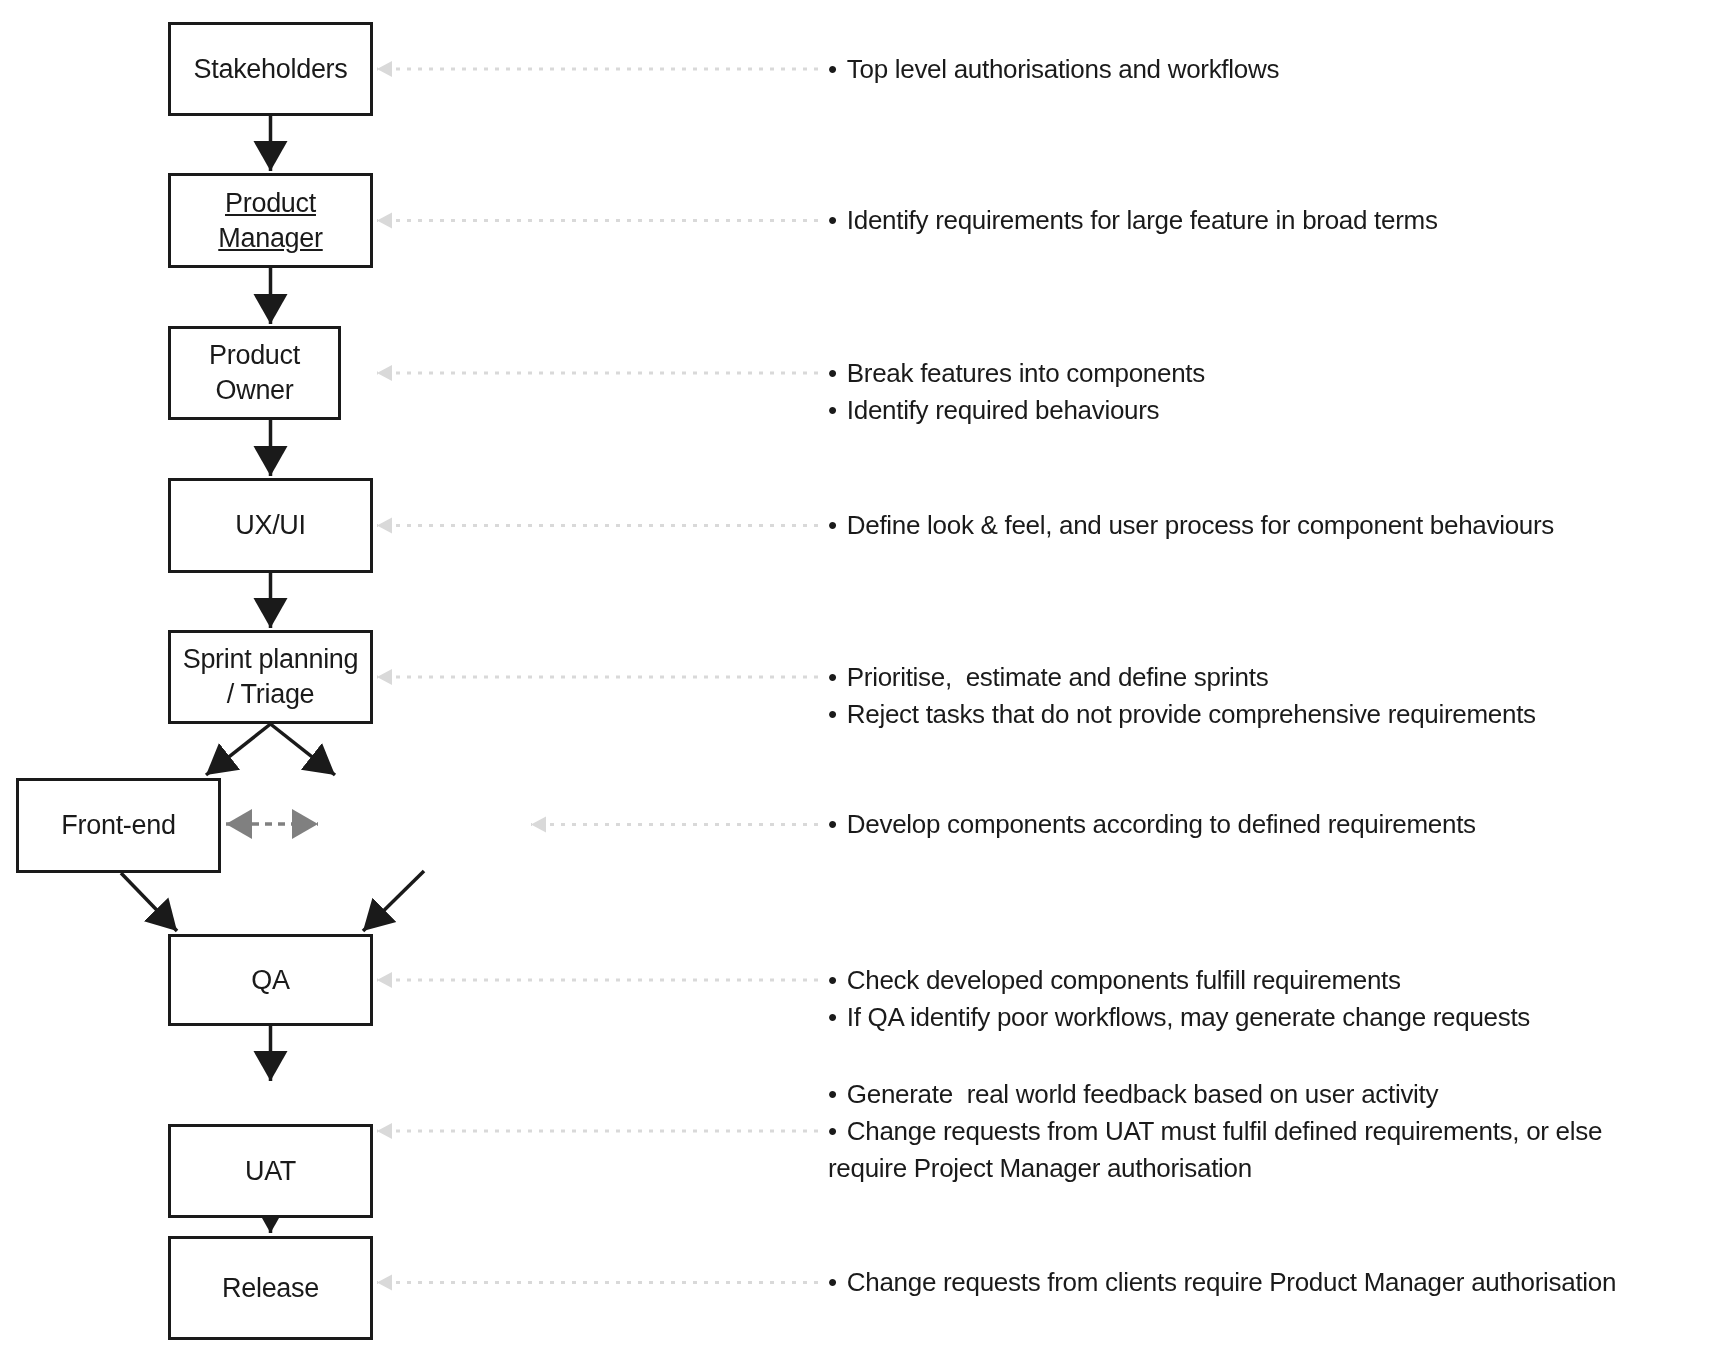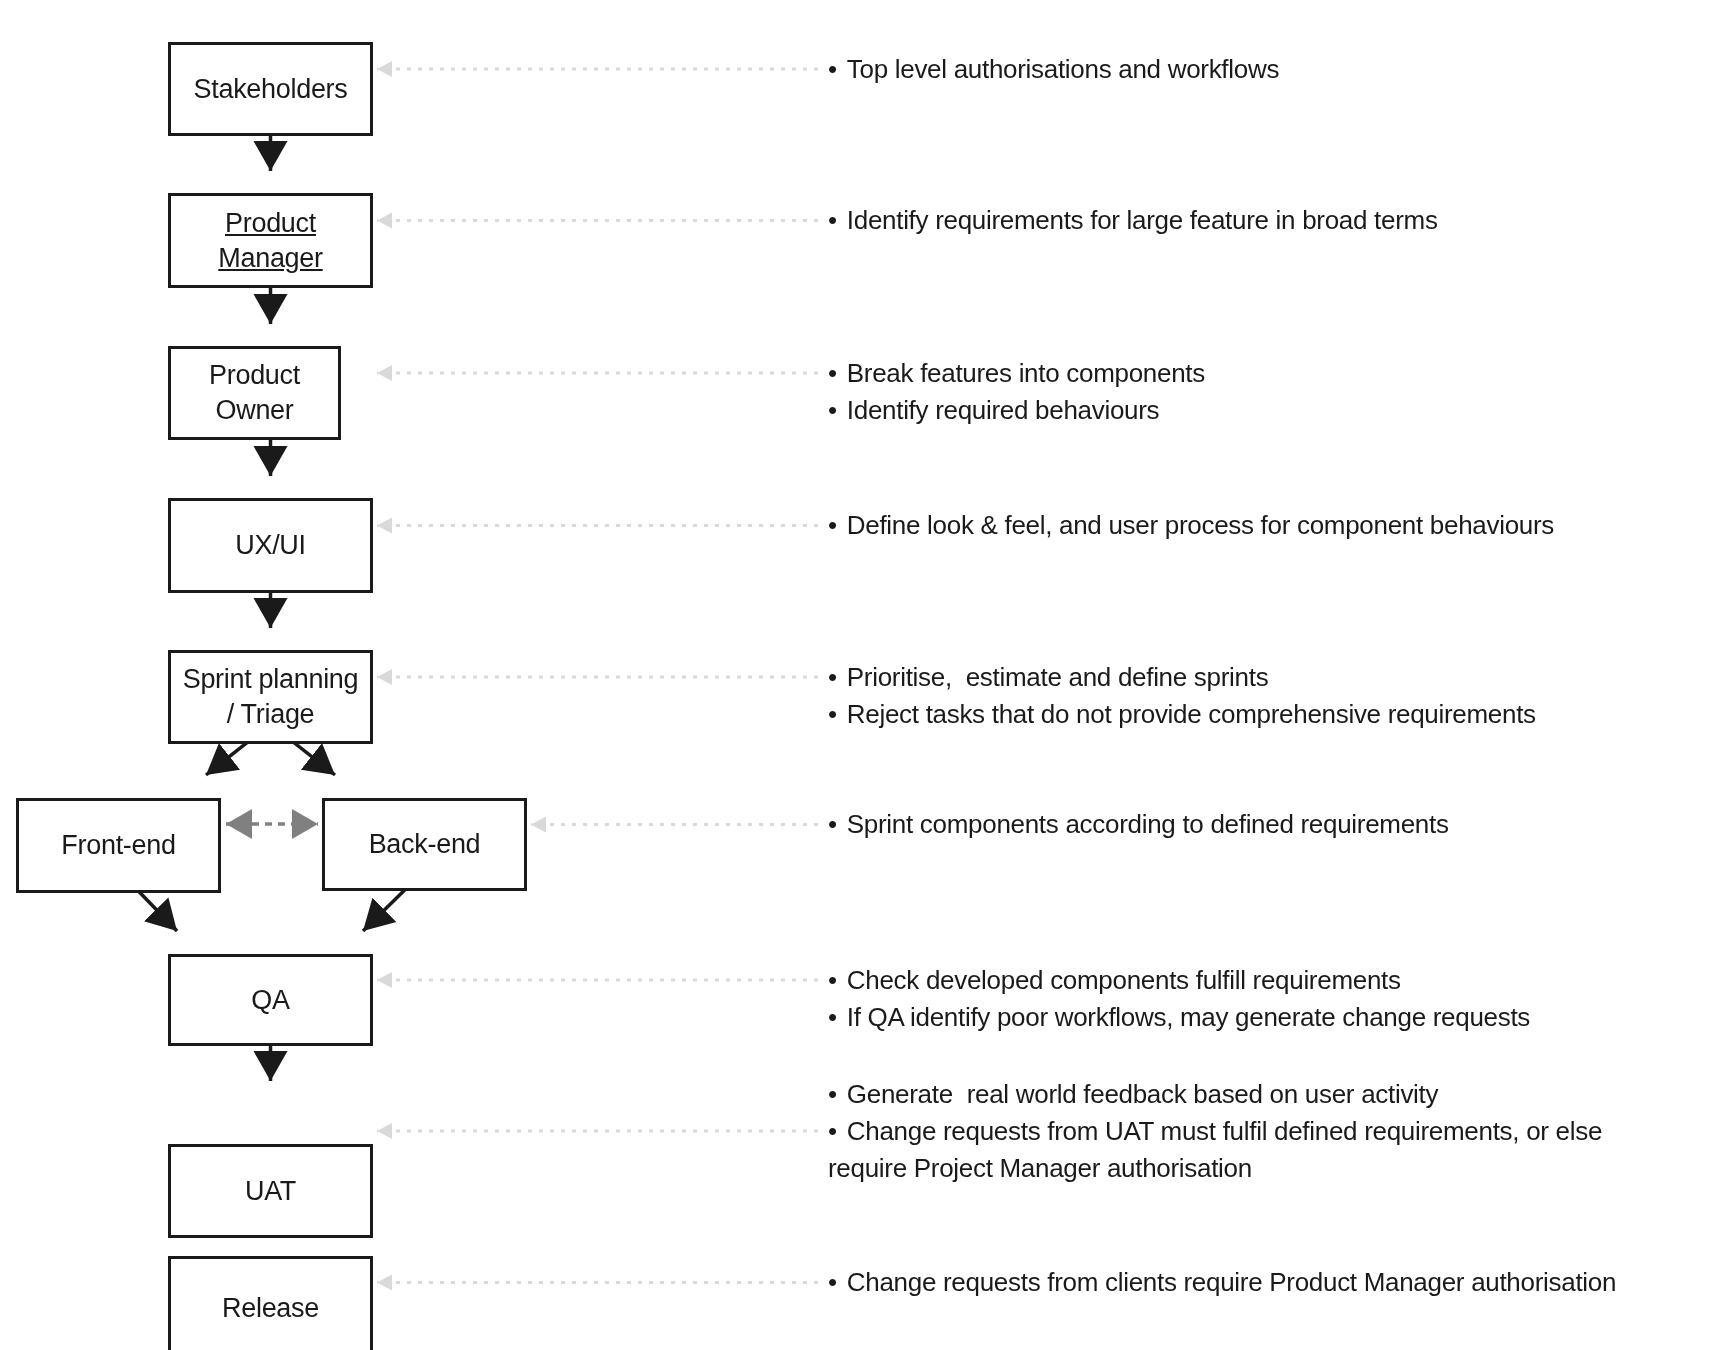--- a/index.html
+++ b/index.html
@@ -17,21 +17,20 @@
     position:absolute;
     box-sizing:border-box;
     background:#ffffff;
     border:3px solid #1a1a1a;
     display:flex;flex-direction:column;
     align-items:center;justify-content:center;
     font-size:27px;line-height:35px;
     text-align:center;
     letter-spacing:-0.3px;
     z-index:2;
-    margin-top:20px;
   }
   .ann{
     position:absolute;
     font-size:26px;line-height:37px;
     letter-spacing:-0.3px;
     white-space:pre;
     z-index:2;
   }
   .ann-line{display:flex;align-items:baseline;}
   .bullet{margin-right:10px;}
@@ -88,34 +87,31 @@
     <div class="node" style="left: 168px; top: 478px; width: 205px; height: 95px;">
       <span>UX/UI</span>
     </div>
     <div class="node" style="left: 168px; top: 630px; width: 205px; height: 94px;">
       <span>Sprint planning</span>
       <span>/ Triage</span>
     </div>
     <div class="node" style="left: 16px; top: 778px; width: 205px; height: 95px;">
       <span>Front-end</span>
     </div>
-    <div class="node" style="left: 322px; top: 778px; width: 205px; height: 93px;">
-      <span>Back-end</span>
-    </div>
     <div class="node" style="left: 168px; top: 934px; width: 205px; height: 92px;">
       <span>QA</span>
     </div>
     <div class="node" style="left: 168px; top: 1124px; width: 205px; height: 94px;">
       <span>UAT</span>
     </div>
     <div class="node" style="left: 168px; top: 1236px; width: 205px; height: 104px;">
       <span>Release</span>
     </div>
     <div class="ann" style="left: 828px; top: 50.5px;"><div class="ann-line"><span class="bullet">•</span><span>Top level authorisations and workflows</span></div></div>
     <div class="ann" style="left: 828px; top: 202px;"><div class="ann-line"><span class="bullet">•</span><span>Identify requirements for large feature in broad terms</span></div></div>
     <div class="ann" style="left: 828px; top: 354.5px;"><div class="ann-line"><span class="bullet">•</span><span>Break features into components</span></div><div class="ann-line"><span class="bullet">•</span><span>Identify required behaviours</span></div></div>
     <div class="ann" style="left: 828px; top: 507px;"><div class="ann-line"><span class="bullet">•</span><span>Define look &amp; feel, and user process for component behaviours</span></div></div>
     <div class="ann" style="left: 828px; top: 658.5px;"><div class="ann-line"><span class="bullet">•</span><span>Prioritise,  estimate and define sprints</span></div><div class="ann-line"><span class="bullet">•</span><span>Reject tasks that do not provide comprehensive requirements</span></div></div>
-    <div class="ann" style="left: 828px; top: 806px;"><div class="ann-line"><span class="bullet">•</span><span>Sprint components according to defined requirements</span></div></div>
+    <div class="ann" style="left: 828px; top: 806px;"><div class="ann-line"><span class="bullet">•</span><span>Develop components according to defined requirements</span></div></div>
     <div class="ann" style="left: 828px; top: 961.5px;"><div class="ann-line"><span class="bullet">•</span><span>Check developed components fulfill requirements</span></div><div class="ann-line"><span class="bullet">•</span><span>If QA identify poor workflows, may generate change requests</span></div></div>
     <div class="ann" style="left: 828px; top: 1075.5px;"><div class="ann-line"><span class="bullet">•</span><span>Generate  real world feedback based on user activity</span></div><div class="ann-line"><span class="bullet">•</span><span>Change requests from UAT must fulfil defined requirements, or else</span></div><div class="ann-line"><span>require Project Manager authorisation</span></div></div>
     <div class="ann" style="left: 828px; top: 1264px;"><div class="ann-line"><span class="bullet">•</span><span>Change requests from clients require Product Manager authorisation</span></div></div>
   </div>
 
 </body></html>

